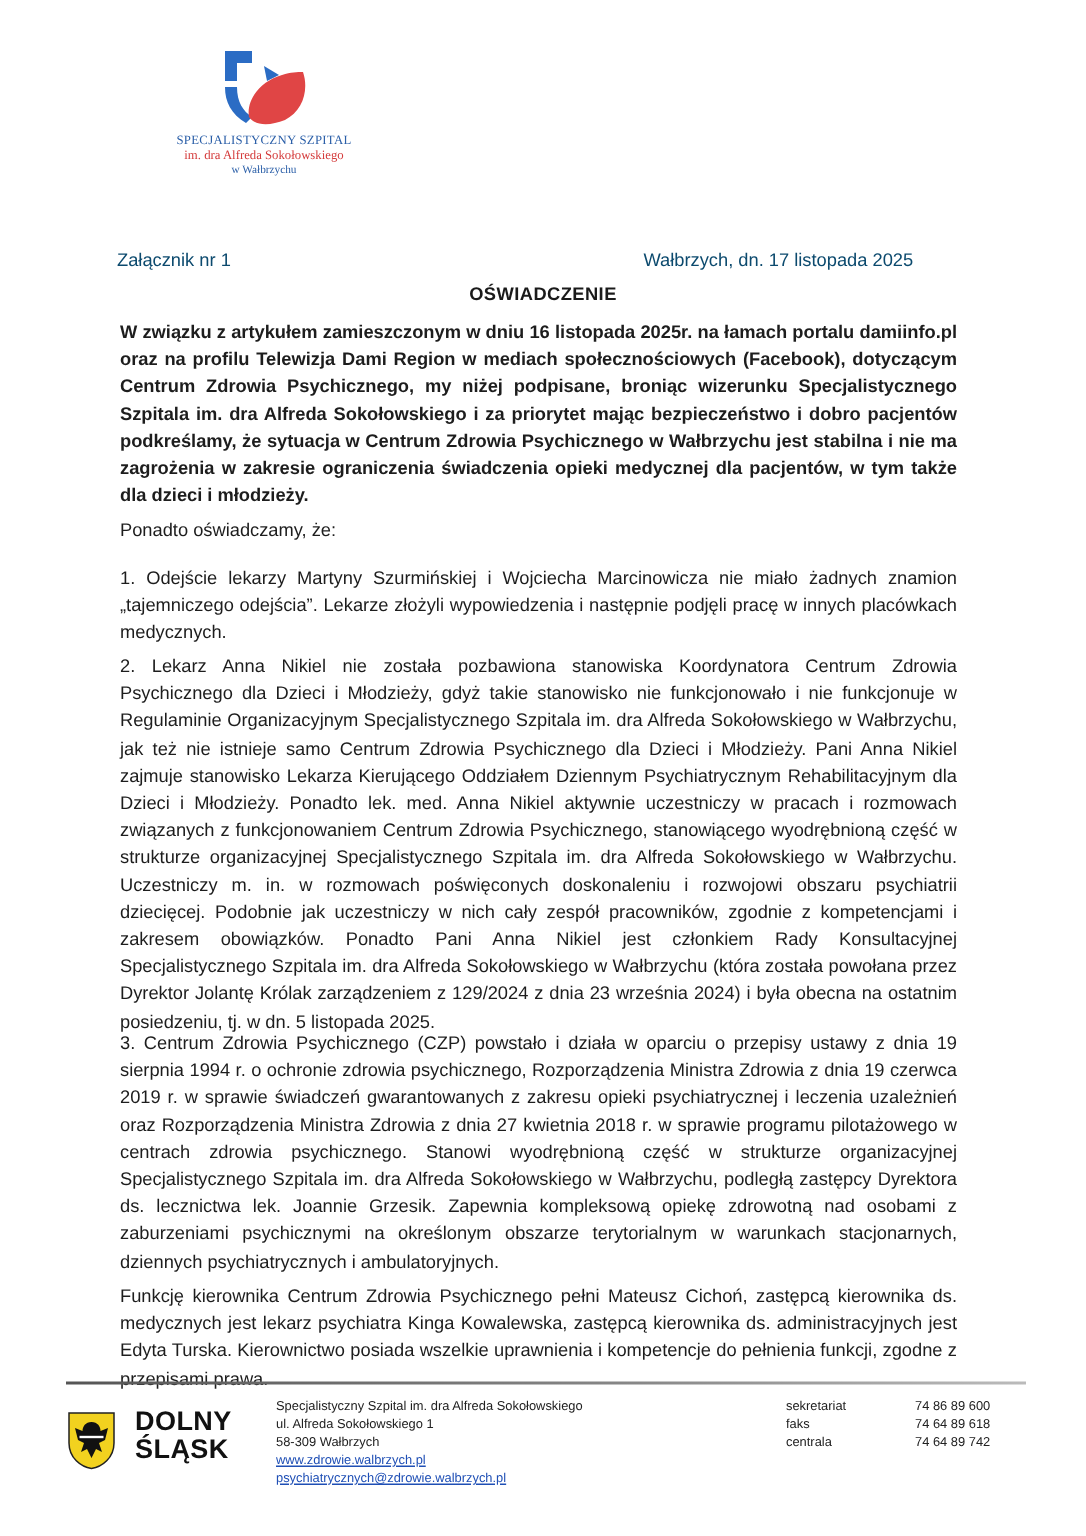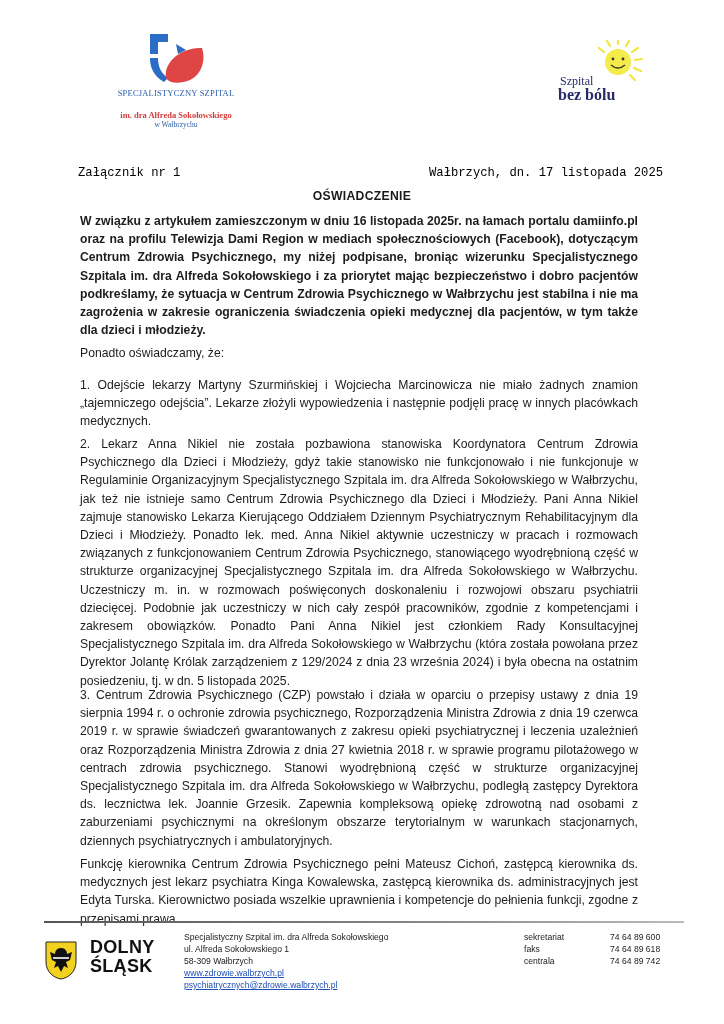--- a/index.html
+++ b/index.html
@@ -3,34 +3,34 @@
 <meta charset="utf-8">
 <style>
   html, body { margin: 0; padding: 0; background: #ffffff; }
   body { width: 724px; height: 1024px; position: relative; overflow: hidden;
          font-family: "Liberation Sans", "DejaVu Sans", sans-serif; color: #1a1a1a; }
 
   .header { position: absolute; left: 0; top: 0; width: 724px; height: 130px; }
   .logo-hospital { position: absolute; left: 96px; top: 28px; width: 160px; height: 92px; text-align: center; }
   .logo-hospital svg { display: block; margin: 0 auto; }
   .lh-line1 { font-family: Liberation Serif, serif; font-size: 8.5px; color: #2b5fa8; letter-spacing: 0.2px; margin-top: 2px; }
-  .lh-line2 { font-family: "Liberation Serif", serif; font-size: 8.5px; color: #d43a3a; font-weight: bold; margin-top: 12px; }
+  .lh-line2 { font-family: "Liberation Serif", serif; font-size: 8.5px; color: #d43a3a; font-weight: normal; }
   .lh-line3 { font-family: "Liberation Serif", serif; font-size: 7.5px; color: #2b5fa8; }
 
   .logo-imq { position: absolute; left: 440px; top: 30px; width: 90px; height: 82px; text-align: center; }
   .imq-text { font-family: "Liberation Sans", sans-serif; font-weight: bold; font-size: 20px; color: #1e6a6a; position:absolute; left: 24px; top: 7px; letter-spacing: 0.5px; }
   .imq-cert { position: absolute; left: 0; width: 90px; top: 40px; font-size: 9px; color: #555; letter-spacing: 0.5px; }
   .imq-qms { position: absolute; left: 0; width: 90px; top: 55px; font-size: 3.6px; color: #444; font-weight: bold; }
   .imq-iso { position: absolute; left: 0; width: 90px; top: 61px; font-size: 3.6px; color: #666; }
 
   .logo-bezbolu { position: absolute; left: 556px; top: 40px; width: 92px; height: 70px; }
   .bb-szpital { position: absolute; left: 4px; top: 34px; font-family: "Liberation Serif", serif; font-size: 12px; color: #2a2a6a; }
   .bb-bezbolu { position: absolute; left: 2px; top: 46px; font-family: "Liberation Serif", serif; font-size: 16px; color: #2a2a6a; font-weight: bold; }
 
-  .meta-row { position: absolute; top: 166px; font-size: 12.2px; font-family: Liberation Mono, monospace; color: #000000; }
+  .meta-row { position: absolute; top: 166px; font-size: 12.2px; font-family: Liberation Sans, sans-serif; color: #0c4a6e; }
   .meta-left { left: 78px; }
   .meta-right { left: 429px; }
 
   .doc-title { position: absolute; top: 189px; left: 0; width: 724px; text-align: center; font-weight: bold; font-size: 12.2px; letter-spacing: 0.3px; }
 
   .body-text { position: absolute; left: 80px; width: 558px; font-size: 12.2px; line-height: 18.2px; text-align: justify; color: #1d1d1d; }
   .bold-intro { top: 212px; font-weight: bold; }
   .p-ponadto { top: 344px; }
   .p-1 { top: 376px; }
   .p-2 { top: 435px; }
@@ -61,40 +61,20 @@
       <path d="M6 30 L14 30 C14 40 18 46 24 50 L20 54 C10 48 6 40 6 30 Z" fill="#2b6cc4"></path>
       <path d="M32 16 L42 22 L34 26 Z" fill="#2b6cc4"></path>
       <path d="M58 20 C62 32 58 46 46 52 C36 56 26 56 22 50 C20 38 30 26 44 22 C50 20 54 20 58 20 Z" fill="#e04545"></path>
     </svg>
     <div class="lh-line1">SPECJALISTYCZNY SZPITAL</div>
     <div class="lh-line2">im. dra Alfreda Sokołowskiego</div>
     <div class="lh-line3">w Wałbrzychu</div>
   </div>
 
 
-  <div class="logo-bezbolu">
-    <svg width="92" height="60" viewBox="0 0 92 60" style="position:absolute;left:0;top:0;">
-      <g stroke="#f2e640" stroke-width="2.2" stroke-linecap="round">
-        <line x1="62" y1="4" x2="62" y2="0"></line>
-        <line x1="70" y1="6" x2="73" y2="1"></line>
-        <line x1="76" y1="12" x2="82" y2="8"></line>
-        <line x1="79" y1="20" x2="86" y2="19"></line>
-        <line x1="78" y1="28" x2="85" y2="31"></line>
-        <line x1="74" y1="35" x2="79" y2="40"></line>
-        <line x1="54" y1="6" x2="51" y2="1"></line>
-        <line x1="48" y1="12" x2="43" y2="8"></line>
-      </g>
-      <circle cx="62" cy="22" r="13" fill="#f4ec4a"></circle>
-      <circle cx="57" cy="19" r="1.4" fill="#3a3a2a"></circle>
-      <circle cx="67" cy="19" r="1.4" fill="#3a3a2a"></circle>
-      <path d="M55 25 Q62 31 69 25" stroke="#3a3a2a" stroke-width="1.4" fill="none"></path>
-    </svg>
-    <div class="bb-szpital">Szpital</div>
-    <div class="bb-bezbolu">bez bólu</div>
-  </div>
 </div>
 
 <div class="meta-row meta-left">Załącznik nr 1</div>
 <div class="meta-row meta-right">Wałbrzych, dn. 17 listopada 2025</div>
 
 <div class="doc-title">OŚWIADCZENIE</div>
 
 <div class="body-text bold-intro">
   <p>W związku z artykułem zamieszczonym w dniu 16 listopada 2025r. na łamach portalu damiinfo.pl oraz na profilu Telewizja Dami Region w mediach społecznościowych (Facebook), dotyczącym Centrum Zdrowia Psychicznego, my niżej podpisane, broniąc wizerunku Specjalistycznego Szpitala im. dra Alfreda Sokołowskiego i za priorytet mając bezpieczeństwo i dobro pacjentów podkreślamy, że sytuacja w Centrum Zdrowia Psychicznego w Wałbrzychu jest stabilna i nie ma zagrożenia w zakresie ograniczenia świadczenia opieki medycznej dla pacjentów, w tym także dla dzieci i młodzieży.</p>
 </div>
@@ -137,21 +117,21 @@
   <div>Specjalistyczny Szpital im. dra Alfreda Sokołowskiego</div>
   <div>ul. Alfreda Sokołowskiego 1</div>
   <div>58-309 Wałbrzych</div>
   <div class="link">www.zdrowie.walbrzych.pl</div>
   <div class="link">psychiatrycznych@zdrowie.walbrzych.pl</div>
 </div>
 
 <div class="footer-contacts">
   <div class="fc-row">
     <span class="fc-label">sekretariat</span>
-    <span class="fc-value">74 64 89 600</span>
+    <span class="fc-value">74 86 89 600</span>
   </div>
   <div class="fc-row">
     <span class="fc-label">faks</span>
     <span class="fc-value">74 64 89 618</span>
   </div>
   <div class="fc-row">
     <span class="fc-label">centrala</span>
     <span class="fc-value">74 64 89 742</span>
   </div>
 </div>

